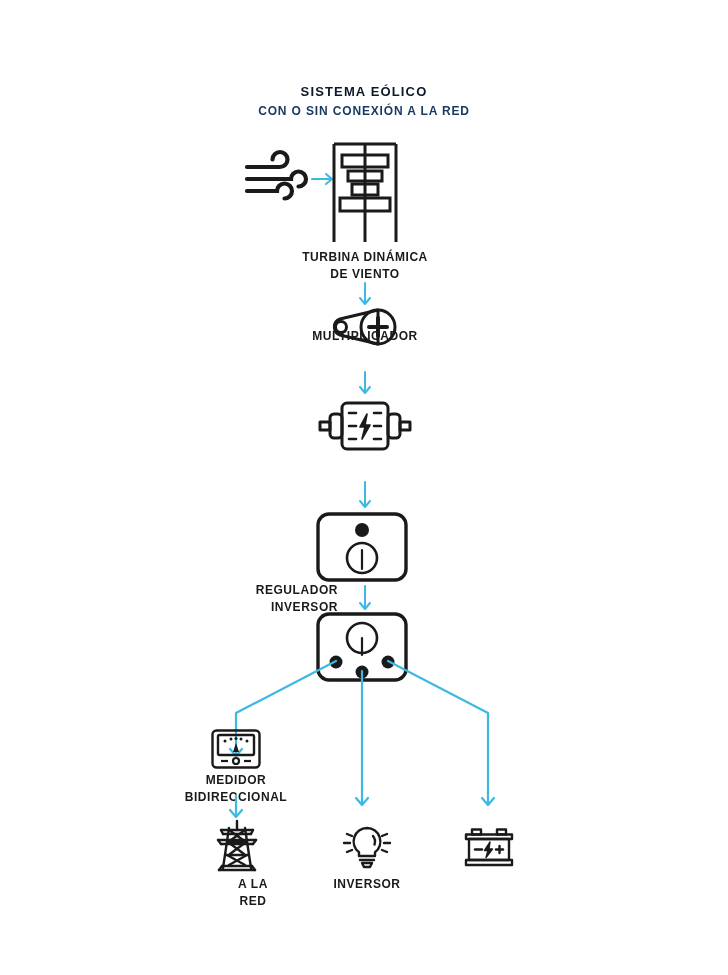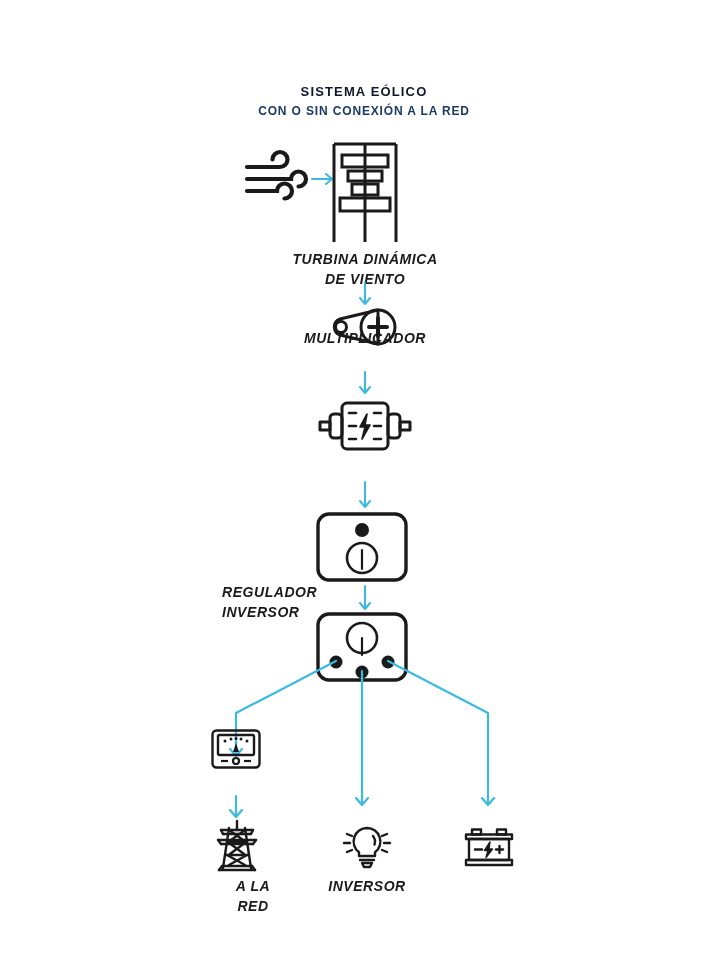--- a/index.html
+++ b/index.html
@@ -40,27 +40,26 @@
     letter-spacing: 0.85px;
     color: #1b3a63;
     line-height: 1.35;
     margin-top: 3px;
   }
 
   
   .label {
     position: absolute;
     text-align: center;
-    font-size: 14px;
+    font-size: 12px;
     font-weight: bold;
     letter-spacing: 0.55px;
     color: #1a1a1a;
     line-height: 1.45;
     white-space: pre-line;
-    font-style: italic;
   }
 
   .node { position: absolute; }
 
   svg { display: block; overflow: visible; }
 
   .connector { position: absolute; }
 </style>
 </head>
 <body>
@@ -186,21 +185,21 @@
 
   <div class="node" style="left:316px; top:512px;">
     <svg width="92" height="70" viewBox="0 0 92 70">
       <rect x="2" y="2" width="88" height="66" rx="11" fill="none" stroke="#1a1a1a" stroke-width="3.4"></rect>
       <circle cx="46" cy="18" r="7" fill="#1a1a1a"></circle>
       <circle cx="46" cy="46" r="15" fill="none" stroke="#1a1a1a" stroke-width="2.6"></circle>
       <line x1="46" y1="38" x2="46" y2="57" stroke="#1a1a1a" stroke-width="2.2" stroke-linecap="round"></line>
     </svg>
   </div>
 
-  <div class="label" style="left:222px; top:582px; width:116px; text-align:left;">REGULADOR
+  <div class="label" style="left:222px; top:582px; width:116px; text-align:right;">REGULADOR
 INVERSOR</div>
 
   <div class="connector" style="left:357px; top:586px;">
     <svg width="16" height="28" viewBox="0 0 16 28">
       <g stroke="#3cb9e3" stroke-width="2" fill="none" stroke-linecap="round" stroke-linejoin="round">
         <line x1="8" y1="0" x2="8" y2="22"></line>
         <polyline points="3,17 8,23 13,17"></polyline>
       </g>
     </svg>
   </div>
@@ -249,20 +248,22 @@
         </g>
 
         <g stroke-width="2.2">
           <line x1="10" y1="32" x2="17" y2="32"></line>
           <line x1="33" y1="32" x2="40" y2="32"></line>
           <circle cx="25" cy="32" r="3"></circle>
         </g>
       </g>
     </svg>
   </div>
+  <div class="label" style="left:176px; top:772px; width:120px;">MEDIDOR
+BIDIRECCIONAL</div>
 
   <div class="connector" style="left:228px; top:796px;">
     <svg width="16" height="26" viewBox="0 0 16 26">
       <g stroke="#3cb9e3" stroke-width="2.2" fill="none" stroke-linecap="round" stroke-linejoin="round">
         <line x1="8" y1="0" x2="8" y2="20"></line>
         <polyline points="2,14 8,21 14,14"></polyline>
       </g>
     </svg>
   </div>
 

